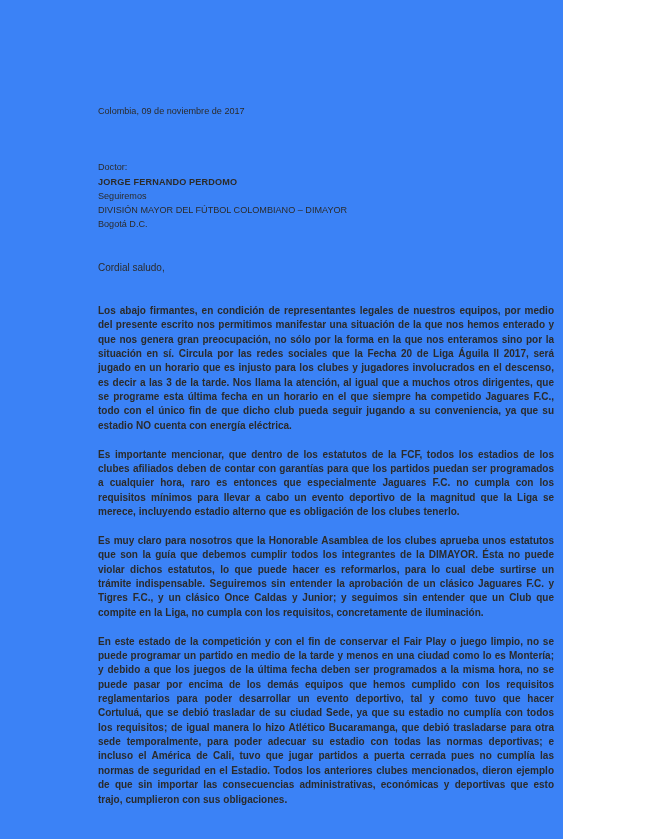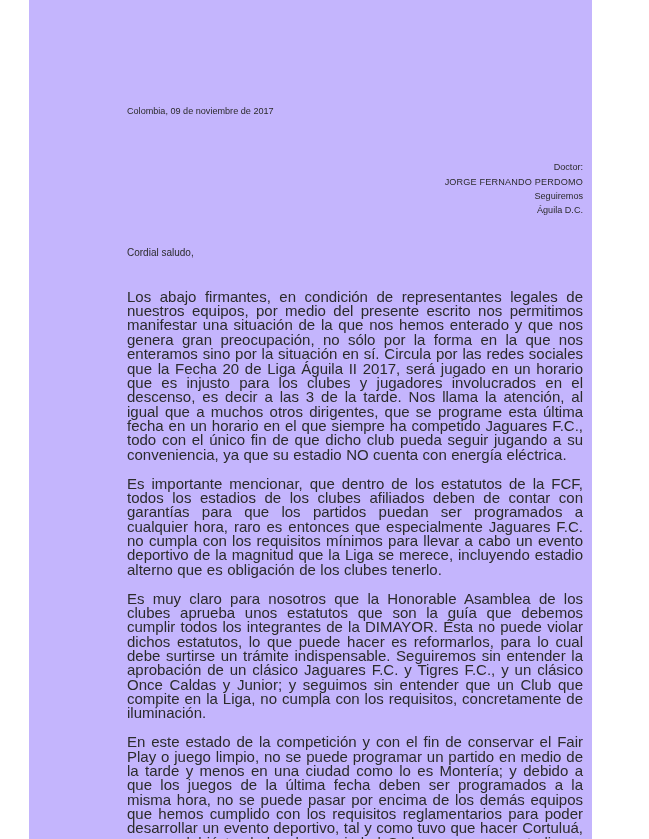--- a/index.html
+++ b/index.html
@@ -9,87 +9,87 @@
     background: #ffffff;
   }
   body {
     font-family: "Liberation Sans", sans-serif;
     -webkit-font-smoothing: antialiased;
   }
   .page {
     position: relative;
     width: 563px;
     height: 839px;
-    background: #c4b5fd;
+    background: #3b82f6;
     overflow: hidden;
     box-sizing: border-box;
-    margin-left: 29px;
   }
   .content {
     position: absolute;
     left: 98px;
     top: 104px;
     width: 456px;
   }
   .date-line {
     color: #2b2b2b;
     font-size: 9.1px;
     line-height: 14.3px;
     margin: 0 0 0 0;
   }
   .spacer-after-date { height: 42px; }
   .addressee {
     margin: 0;
-    text-align: right;
   }
   .addressee div {
     color: #2b2b2b;
     font-size: 9.1px;
     line-height: 14.3px;
     white-space: nowrap;
   }
   .addressee .bold {
-    font-weight: normal;
+    font-weight: bold;
     letter-spacing: 0.18px;
   }
   .spacer-after-addressee { height: 29px; }
   .salutation {
     color: #2b2b2b;
     font-size: 10px;
     line-height: 14.3px;
     margin: 0;
   }
   .spacer-after-salutation { height: 29px; }
   p.body-par {
     color: #2b2b2b;
-    font-size: 15px;
+    font-size: 10px;
     line-height: 14.35px;
     text-align: justify;
     text-justify: inter-word;
     margin: 0 0 14.6px 0;
     hyphens: none;
     word-spacing: 0.02em;
+    font-weight: bold;
   }
   p.body-par:last-child { margin-bottom: 0; }
 </style>
 </head>
 <body>
 
 <div class="page">
   <div class="content">
 
     <div class="date-line">Colombia, 09 de noviembre de 2017</div>
 
     <div class="spacer-after-date"></div>
 
     <div class="addressee">
       <div>Doctor:</div>
       <div class="bold">JORGE FERNANDO PERDOMO</div>
       <div>Seguiremos</div>
-      <div>Águila D.C.</div>
+      <div>DIVISIÓN MAYOR DEL FÚTBOL COLOMBIANO – DIMAYOR</div>
+      <div>Bogotá D.C.</div>
     </div>
 
     <div class="spacer-after-addressee"></div>
 
     <div class="salutation">Cordial saludo,</div>
 
     <div class="spacer-after-salutation"></div>
 
     <div class="paragraphs">
       <p class="body-par">Los abajo firmantes, en condición de representantes legales de nuestros equipos, por medio del presente escrito nos permitimos manifestar una situación de la que nos hemos enterado y que nos genera gran preocupación, no sólo por la forma en la que nos enteramos sino por la situación en sí. Circula por las redes sociales que la Fecha 20 de Liga Águila II 2017, será jugado en un horario que es injusto para los clubes y jugadores involucrados en el descenso, es decir a las 3 de la tarde. Nos llama la atención, al igual que a muchos otros dirigentes, que se programe esta última fecha en un horario en el que siempre ha competido Jaguares F.C., todo con el único fin de que dicho club pueda seguir jugando a su conveniencia, ya que su estadio NO cuenta con energía eléctrica.</p>

